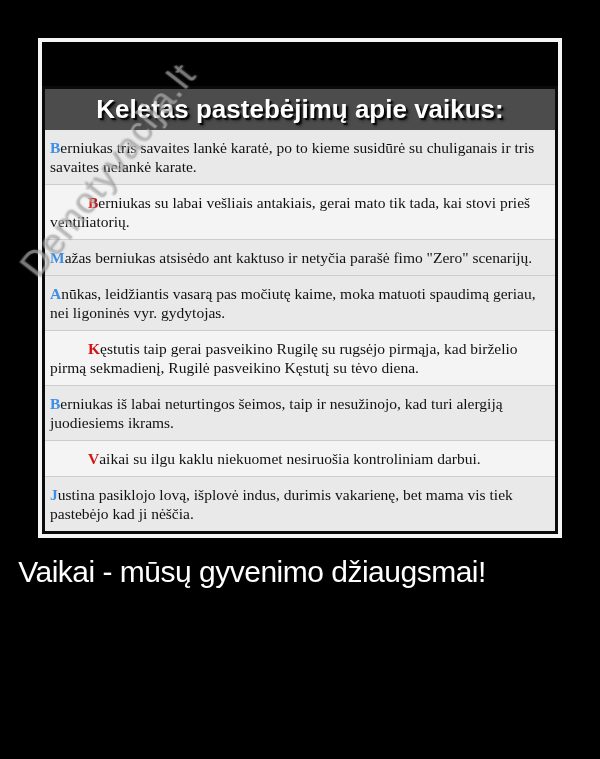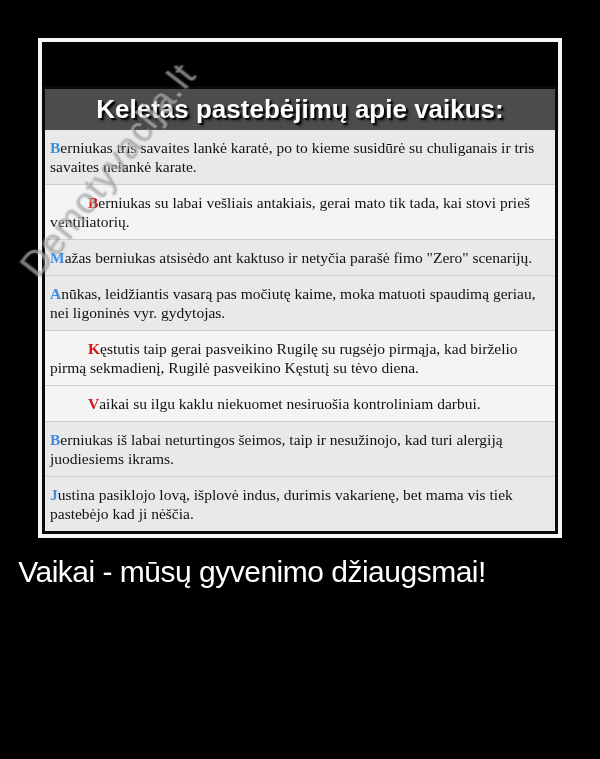--- a/index.html
+++ b/index.html
@@ -94,22 +94,22 @@
       <div class="header-band">
         <span class="title">Keletas pastebėjimų apie vaikus:</span>
       </div>
 
       <div class="rows">
         <div class="row blue"><span class="initial">B</span><span>erniukas tris savaites lankė karatė, po to kieme susidūrė su chuliga­nais ir tris savaites nelankė karate.</span></div>
         <div class="row red"><span class="initial">B</span><span>erniukas su labai vešliais antakiais, gerai mato tik tada, kai stovi prieš ventiliatorių.</span></div>
         <div class="row blue"><span class="initial">M</span><span>ažas berniukas atsisėdo ant kaktuso ir netyčia parašė fimo "Zero" scenarijų.</span></div>
         <div class="row blue"><span class="initial">A</span><span>nūkas, leidžiantis vasarą pas močiutę kaime, moka matuoti spaudimą geriau, nei ligoninės vyr. gydytojas.</span></div>
         <div class="row red"><span class="initial">K</span><span>ęstutis taip gerai pasveikino Rugilę su rugsėjo pirmąja, kad birželio pirmą sekmadienį, Rugilė pasveikino Kęstutį su tėvo diena.</span></div>
+        <div class="row blue"><span class="initial">B</span><span>erniukas iš labai neturtingos šeimos, taip ir nesužinojo, kad turi alergiją juodiesiems ikrams.</span></div>
         <div class="row red"><span class="initial">V</span><span>aikai su ilgu kaklu niekuomet nesiruošia kontroliniam darbui.</span></div>
-        <div class="row blue"><span class="initial">B</span><span>erniukas iš labai neturtingos šeimos, taip ir nesužinojo, kad turi alergiją juodiesiems ikrams.</span></div>
         <div class="row blue"><span class="initial">J</span><span>ustina pasiklojo lovą, išplovė indus, durimis vakarienę, bet mama vis tiek pastebėjo kad ji nėščia.</span></div>
       </div>
 
     </div>
   </div>
 
   <div class="caption">Vaikai - mūsų gyvenimo džiaugsmai!</div>
 
   <div class="diagonal-watermark">Demotyvacija.lt</div>
 

